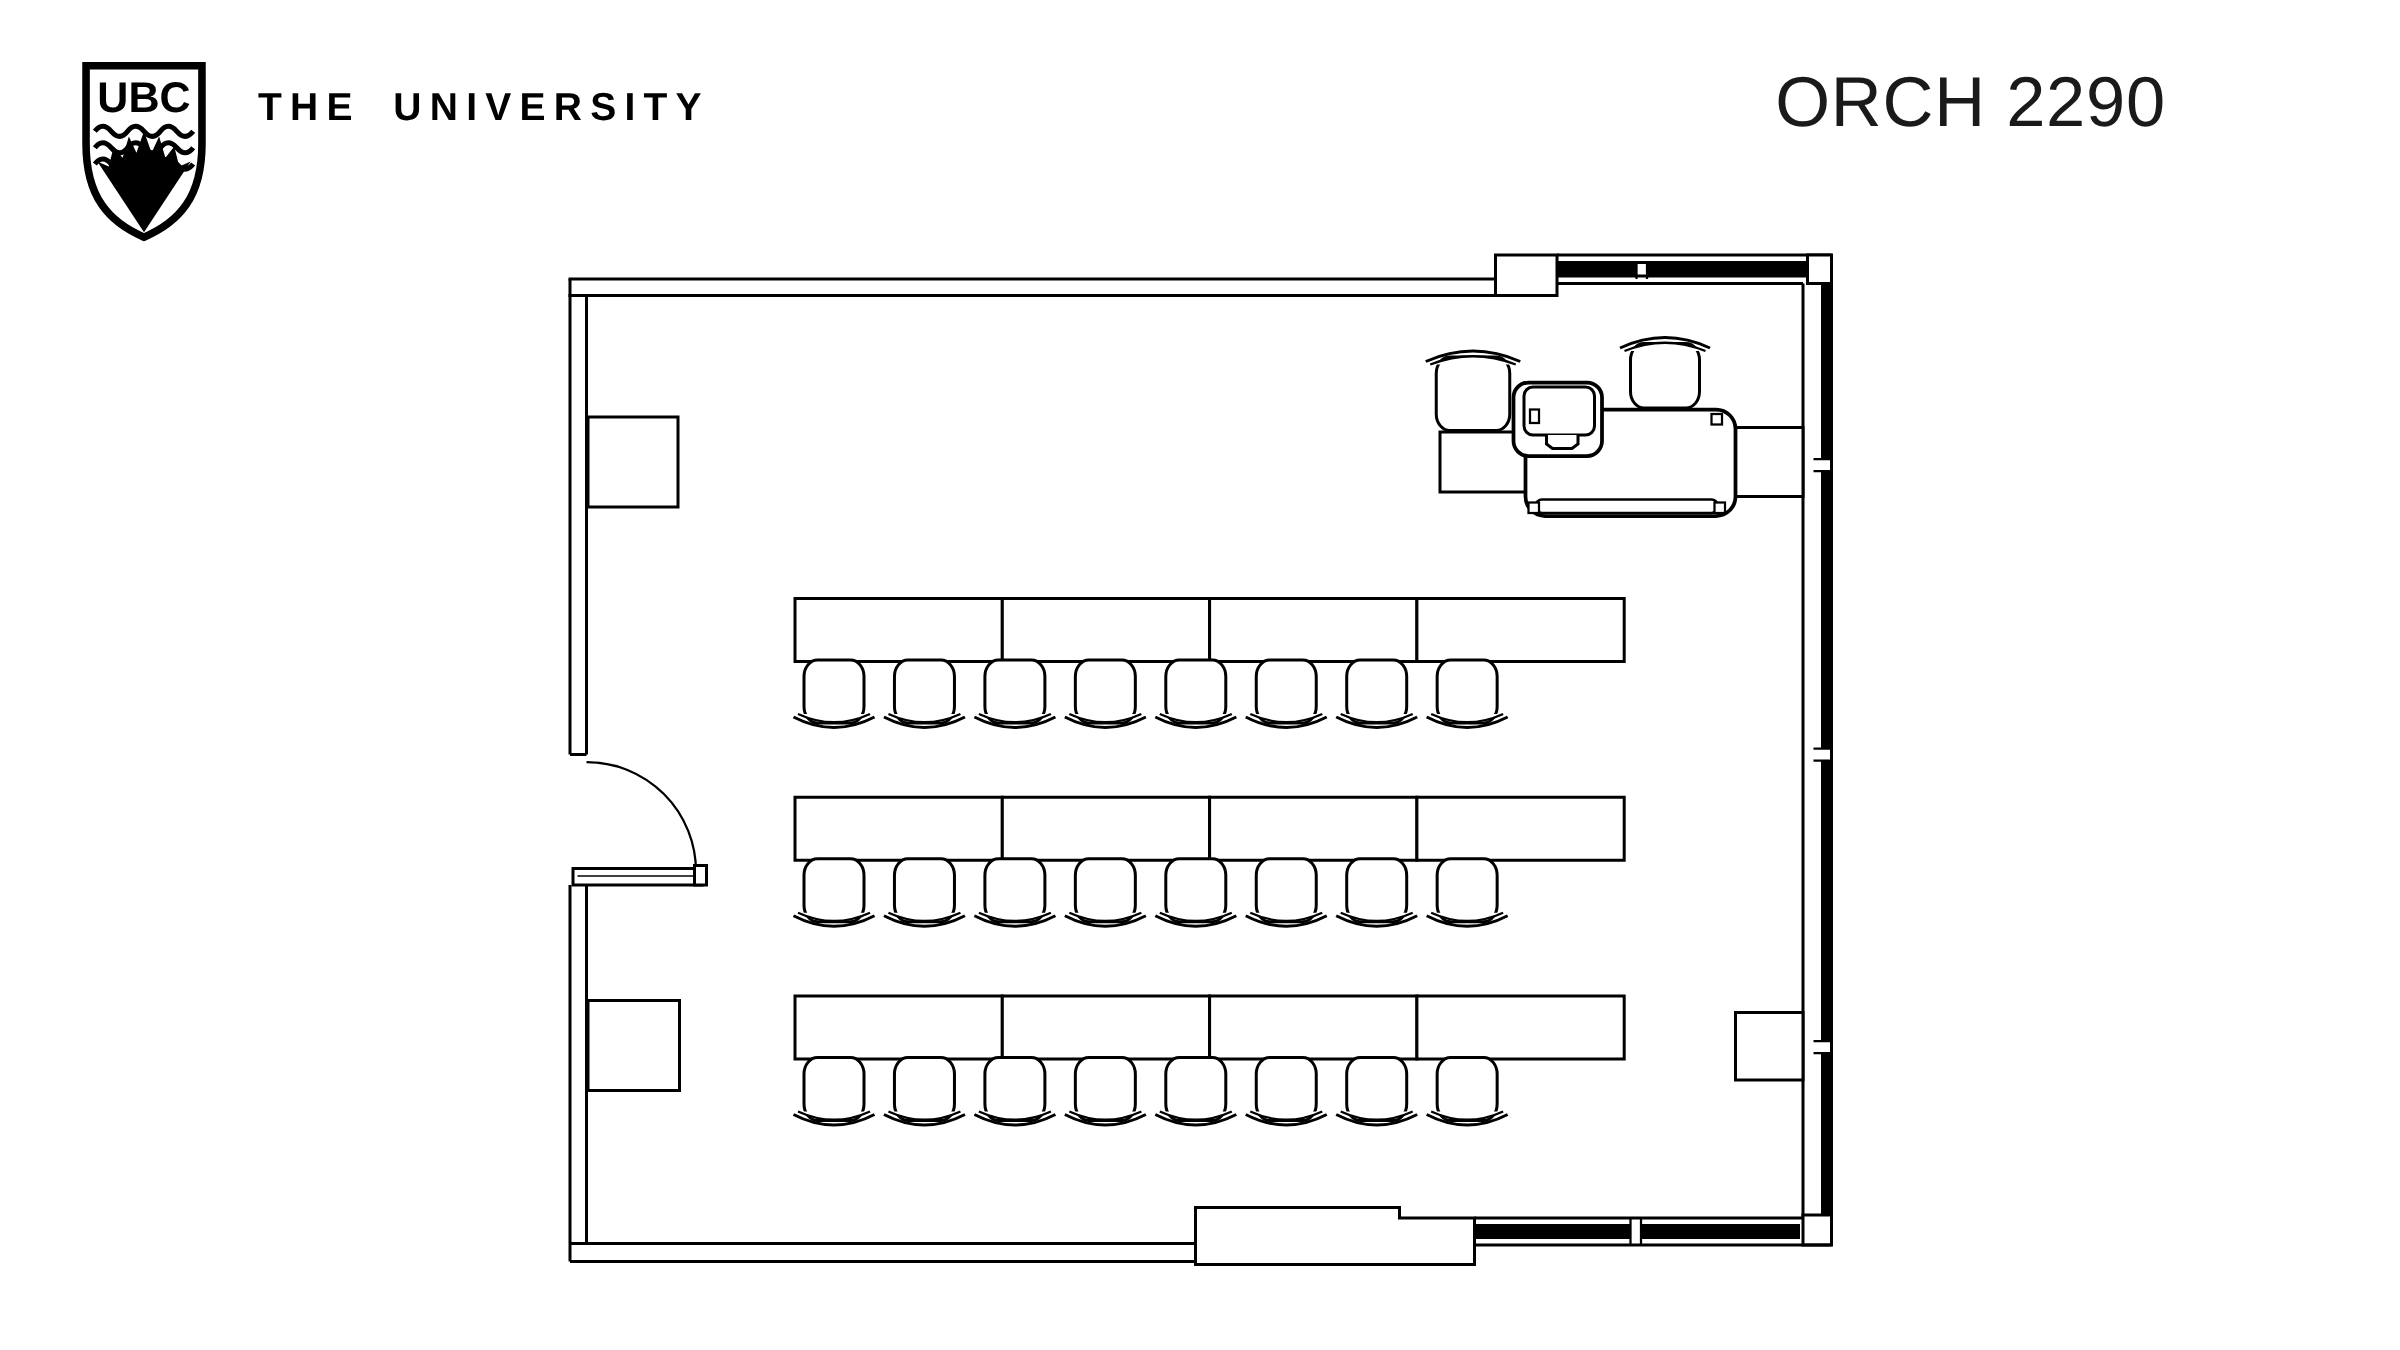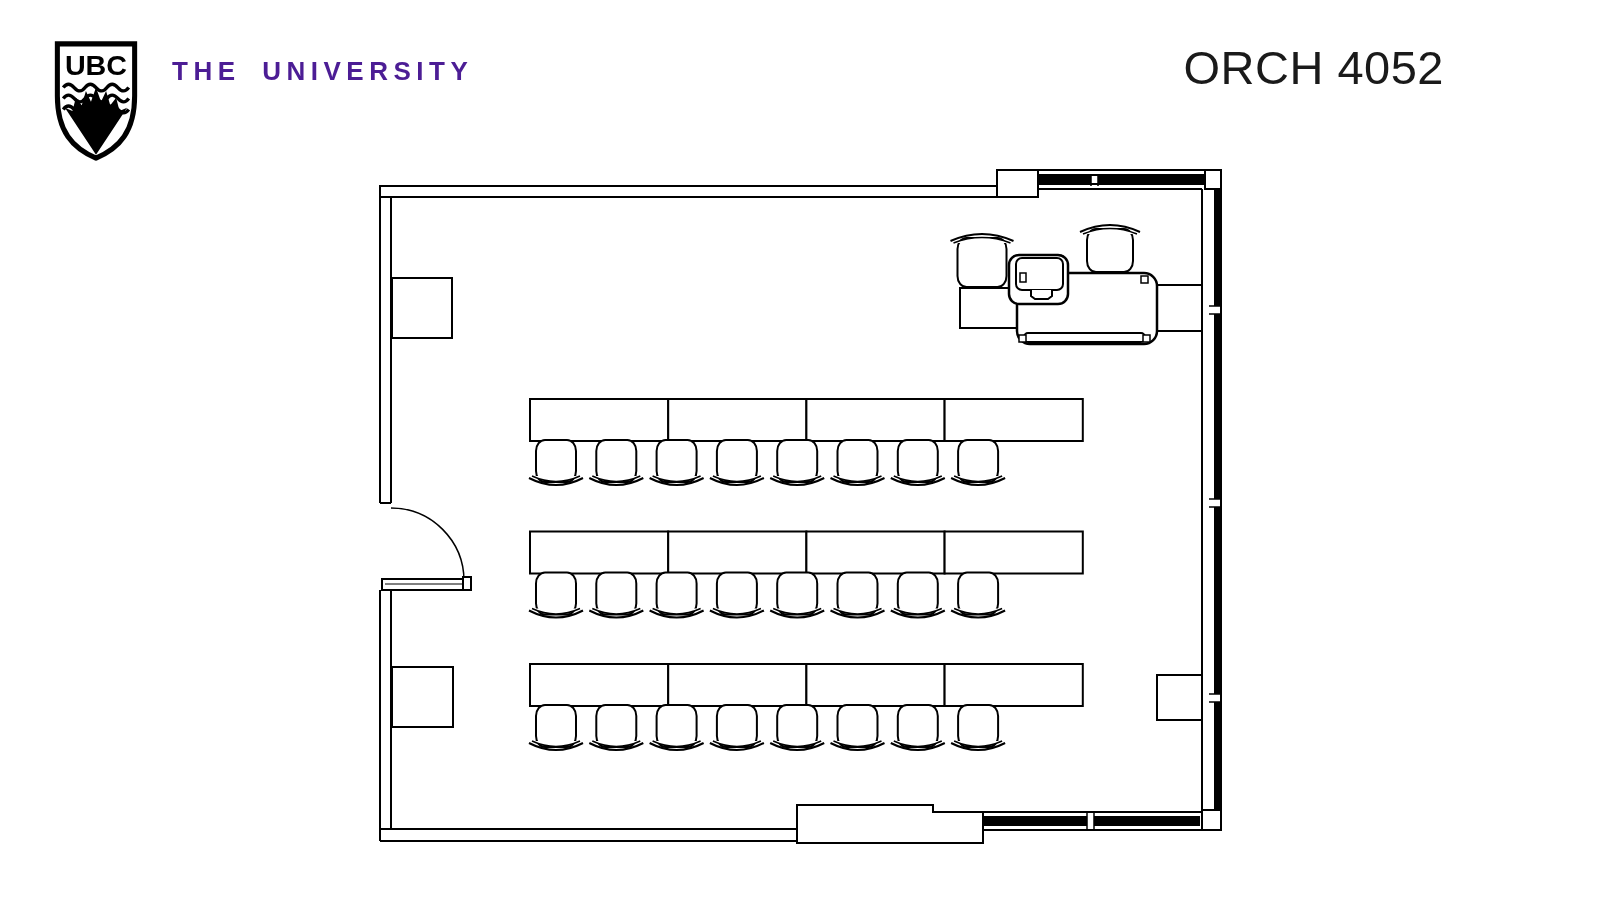--- a/index.html
+++ b/index.html
@@ -4,21 +4,21 @@
 <style>
   html,body { margin:0; padding:0; background:#fff; }
   .page {
     position:relative; width:1524px; height:900px; background:#fff;
     font-family:"Liberation Sans", sans-serif; overflow:hidden;
   }
   .crest { position:absolute; left:54px; top:40px; width:84px; height:122px; }
   .wordmark {
     position:absolute; left:172px; top:52px;
     font-weight:bold; font-size:26px; letter-spacing:5.5px; word-spacing:9px;
-    line-height:38px; color:#4c1d95; white-space:nowrap;
+    line-height:38px; color:#000000; white-space:nowrap;
   }
   .room-title {
     position:absolute; top:40px; right:80px;
     font-size:47px; font-weight:400; color:#1a1a1a; letter-spacing:0.5px;
     white-space:nowrap;
   }
   .plan { position:absolute; left:0; top:0; width:1600px; height:900px; }
 </style>
 </head>
 <body>
@@ -35,21 +35,21 @@
         <path d="M11,82 q6,-8 13,0 t13,0 t13,0 t13,0 t13,0 t13,0"></path>
       </g>
       <path fill="#000" d="M50,136 L13,80 L22,84 L26,68 L33,77 L38,60 L44,73 L50,56 L56,73 L62,60 L67,77 L74,68 L78,84 L87,80 Z"></path>
     </g>
   </svg>
 
   <div class="wordmark">
     <div>THE UNIVERSITY</div>
   </div>
 
-  <div class="room-title">ORCH 4052</div>
+  <div class="room-title">ORCH 2290</div>
 
   <svg class="plan" viewBox="0 0 1600 900">
 
     <g stroke="#000" fill="none" stroke-width="2">
 
       <path d="M379,186 H997 M379,197 H997"></path>
 
       <path d="M380,186 V503 M391,197 V503 M380,503 H391"></path>
 
       <path d="M380,590 V841 M391,590 V829"></path>

